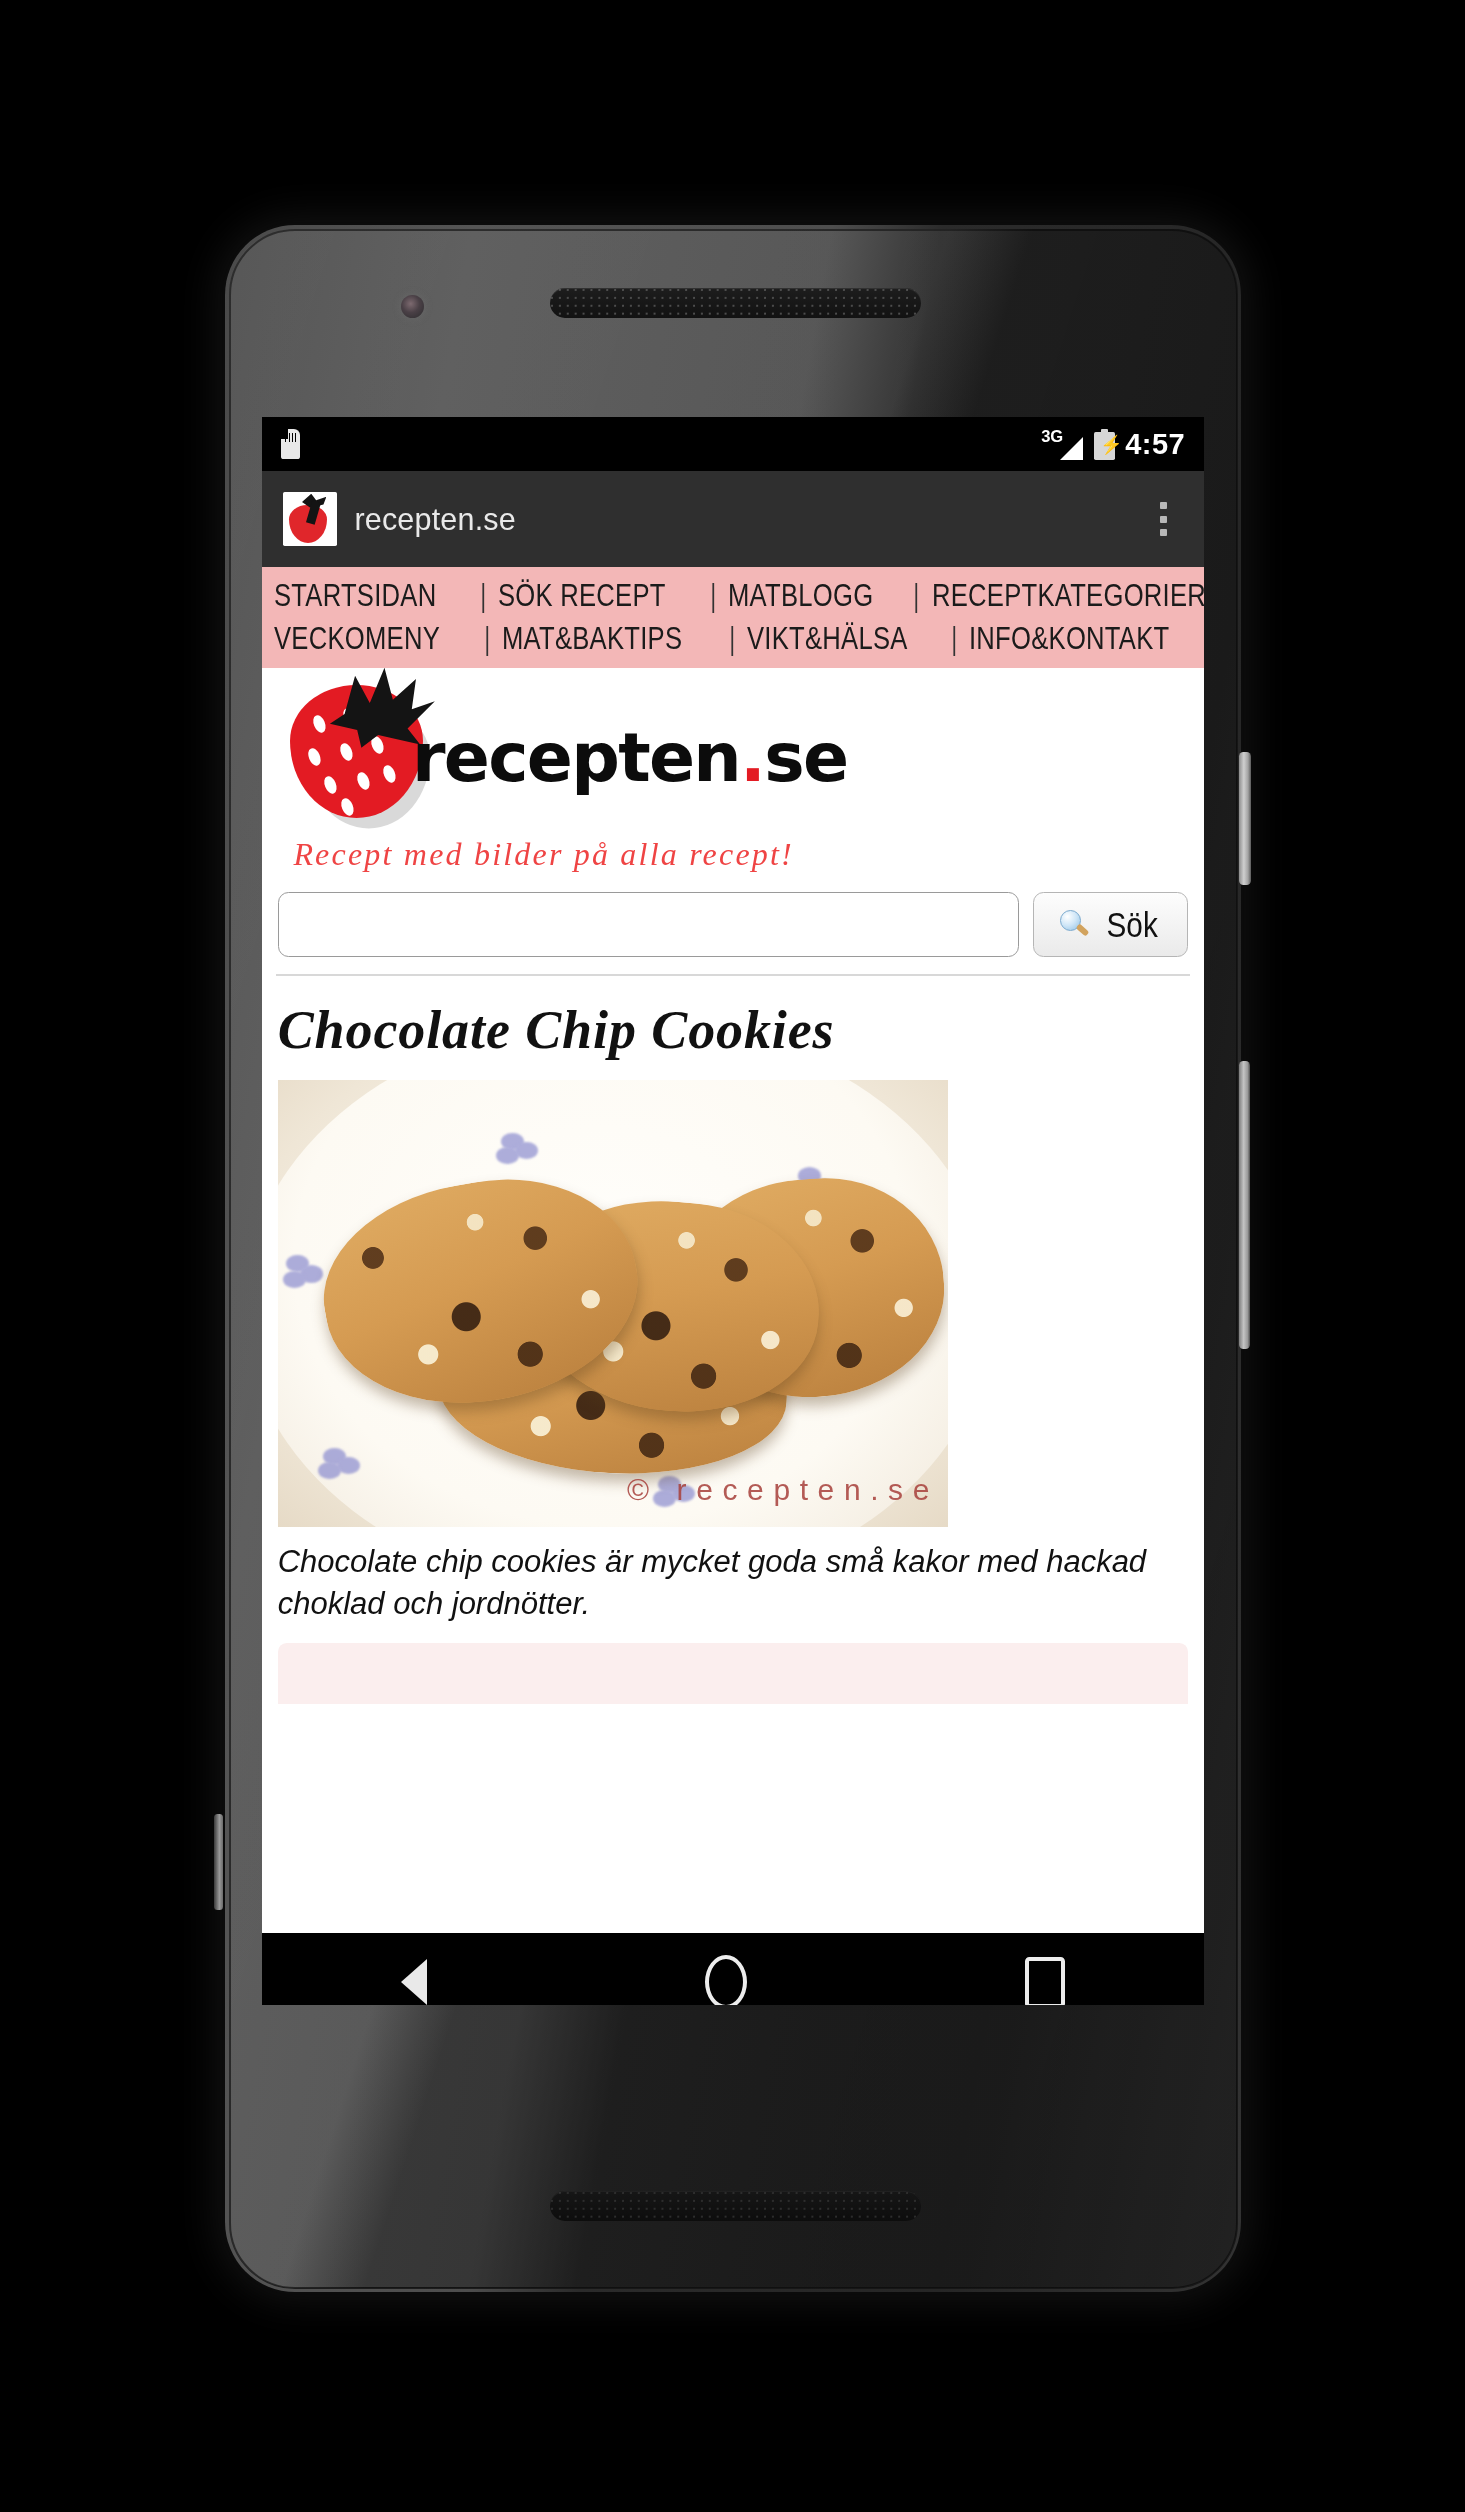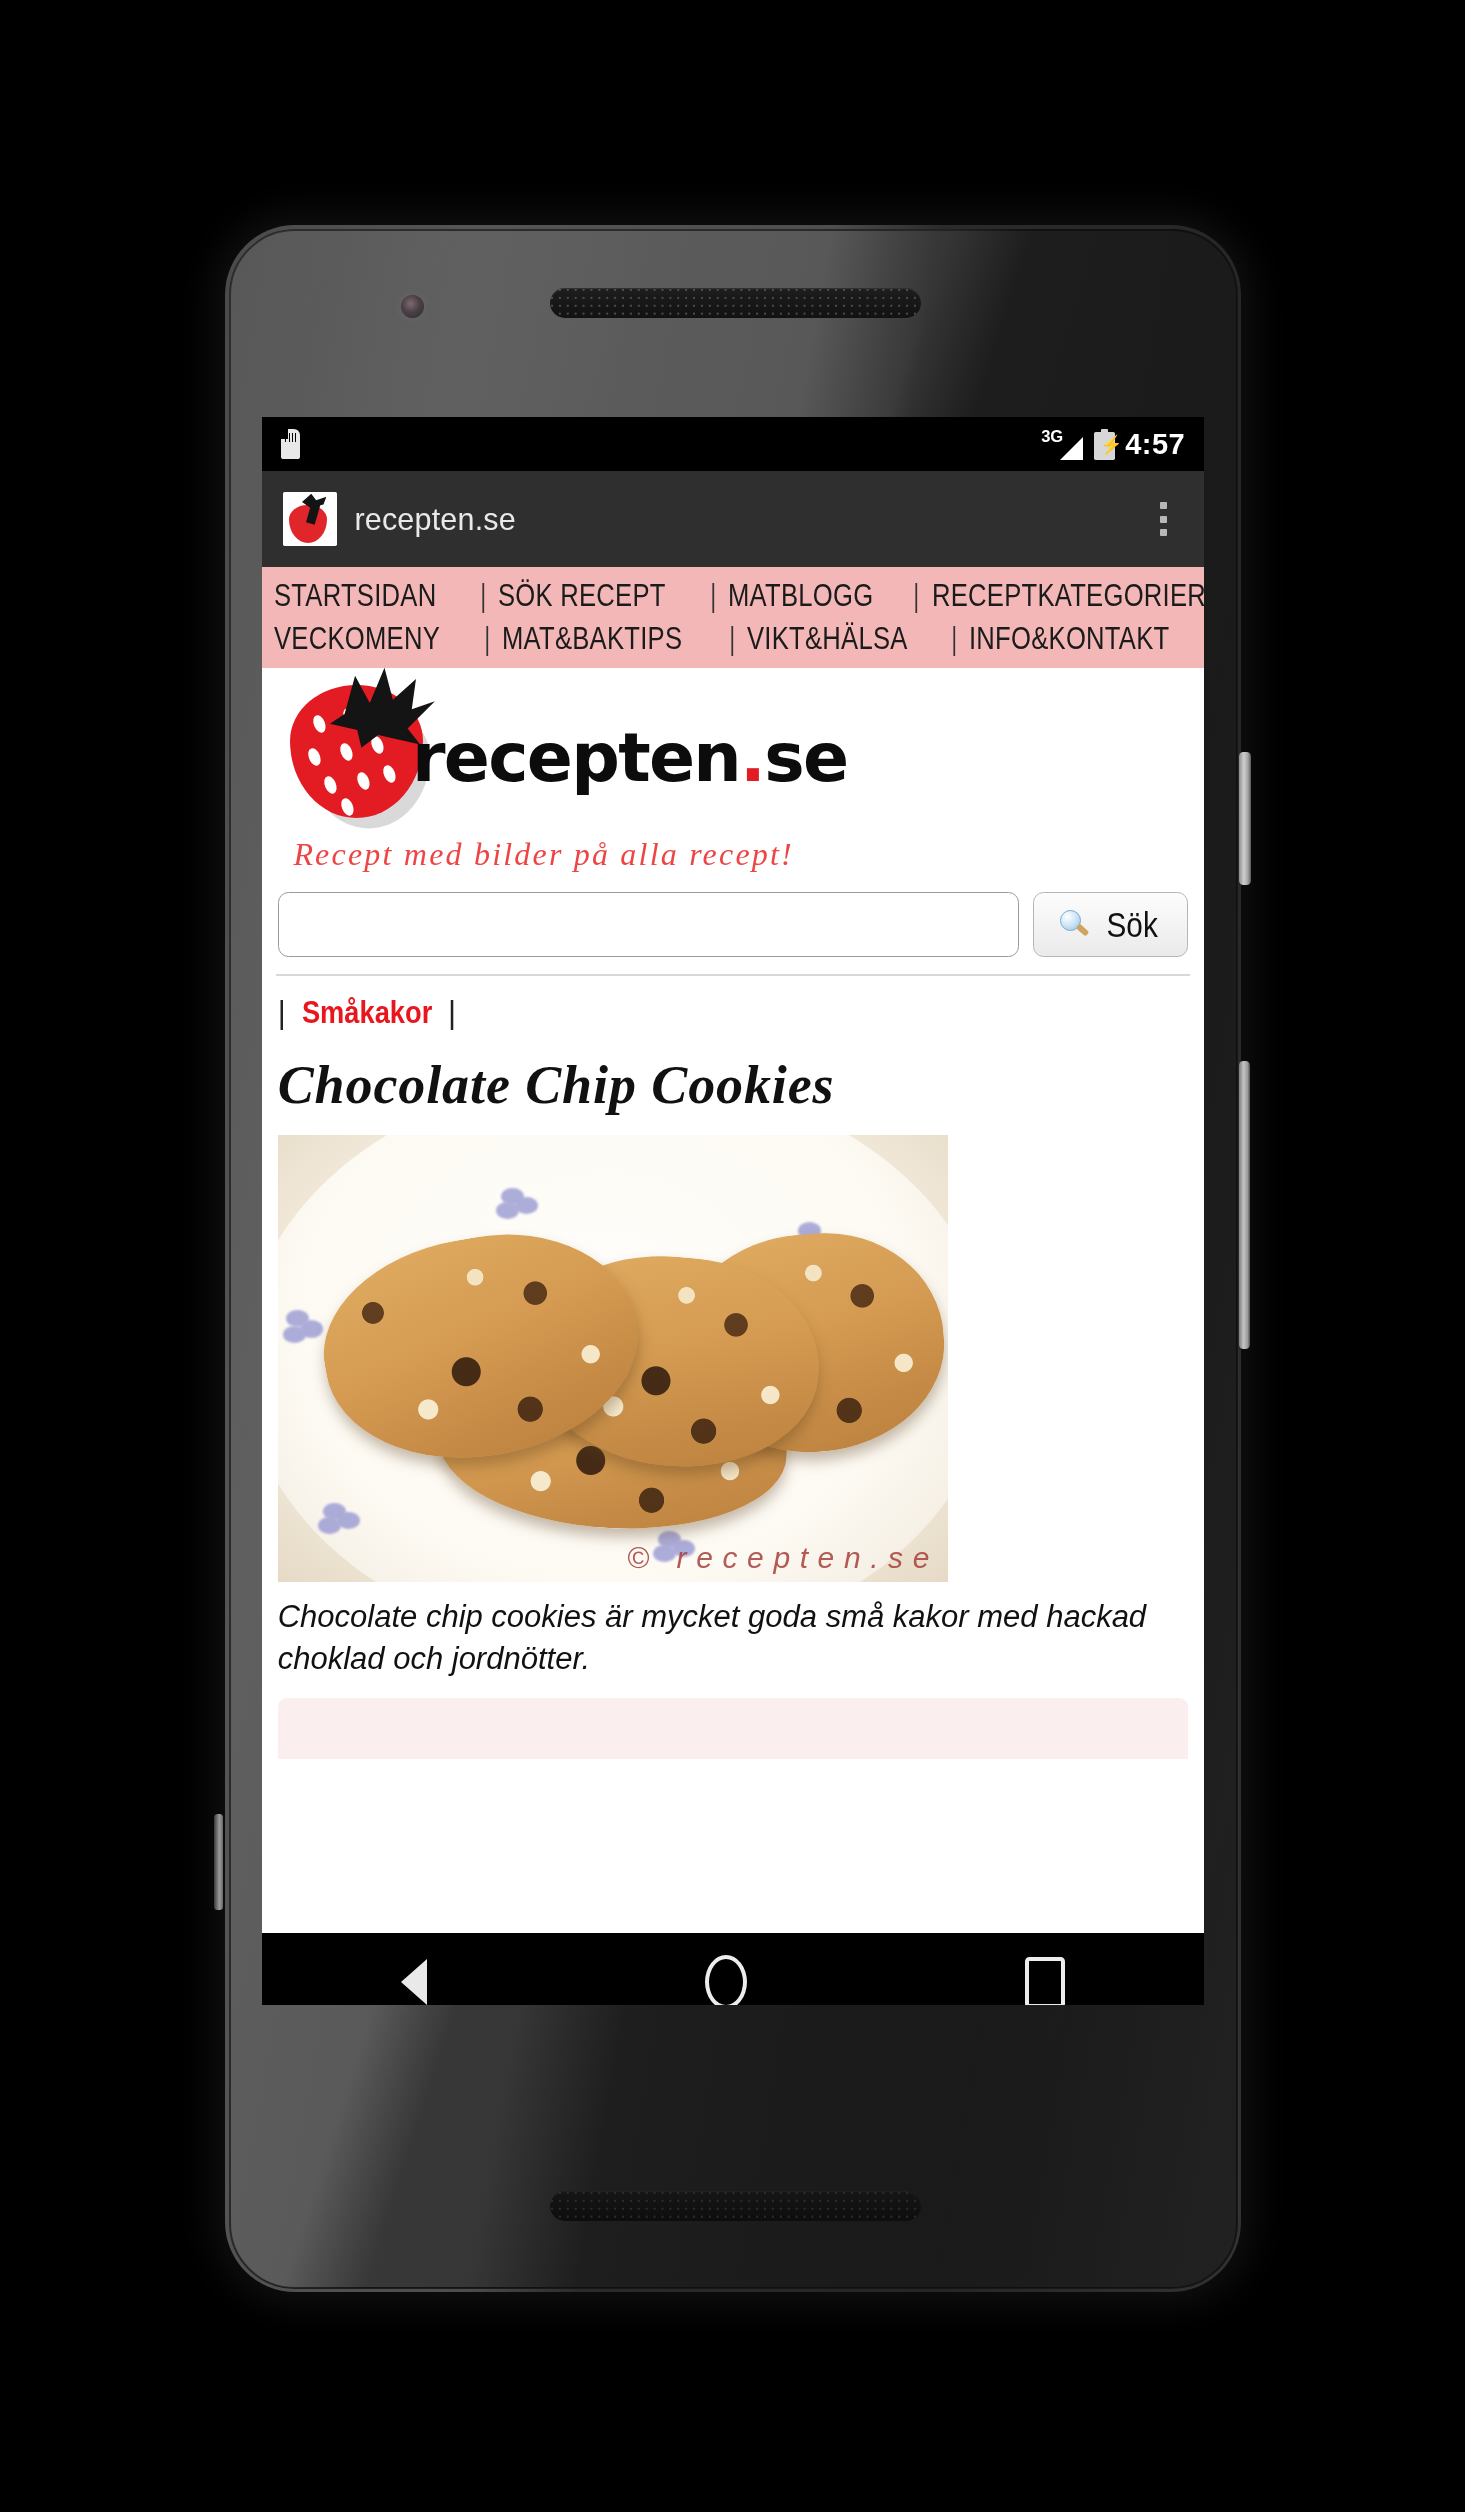--- a/index.html
+++ b/index.html
@@ -250,23 +250,23 @@
       radial-gradient(circle at 84% 62%, rgba(250,240,214,.9) 0 8.7px, transparent 9.6px),
       radial-gradient(circle at 52% 18%, rgba(246,234,204,.9) 0 7.9px, transparent 8.7px),
       linear-gradient(165deg,#e0ac63 0%,#d59b52 45%,#b97f3d 100%);
     box-shadow:0 8.7px 14px rgba(90,60,25,.35);
   }
   #cookie-a{ left:8.7px; top:15.7px; width:314px; height:218px; transform:rotate(-10deg); }
   #cookie-b{ left:215px; top:35px; width:288px; height:209px; transform:rotate(5deg); }
   #cookie-c{ left:366px; top:12.2px; width:262px; height:218px; transform:rotate(-4deg); }
   #cookie-d{ left:122px; top:140px; width:349px; height:166px; transform:rotate(3deg); }
   #photo-watermark{
-    position:absolute; right:8.7px; bottom:7px;
+    position:absolute; right:8.7px; bottom:20px;
     font-family:"Liberation Sans",sans-serif;
-    font-size:30px; color:#a8413c; letter-spacing:9.6px; opacity:.86;font-style:italic;
+    font-size:30px; color:#a8413c; letter-spacing:9.6px; opacity:.86;
   }
 
   #recipe-desc{
     margin:14px 15.7px 0; font-family:"Liberation Sans Narrow","Liberation Sans",sans-serif;
     font-style:italic; font-size:31px; line-height:1.34; color:#111;
   }
   #promo-strip{
     margin:19px 15.7px 0; height:61px; background:#fbeeee; border-radius:8.7px 8.7px 0 0;
   }
 
@@ -389,23 +389,20 @@
         <div id="search-button">
           <span id="search-icon">
             <span class="lens"></span>
               <span class="handle"></span>
           </span>
           <span id="search-btn-label">Sök</span>
         </div>
       </div>
       <div id="divider"></div>
 
-      <div id="breadcrumb">
-        <span class="bar">|</span><span class="crumb">Småkakor</span><span class="bar">|</span>
-      </div>
 
       <h1 id="recipe-title">Chocolate Chip Cookies</h1>
 
       <div id="recipe-photo">
         <div id="plate"></div>
         <div class="floral" style="left:218px;top:51px;">
           <i style="left:5.2px;top:1.7px;"></i>
             <i style="left:19px;top:10.5px;"></i>
             <i style="left:0px;top:15.7px;"></i>
         </div>

